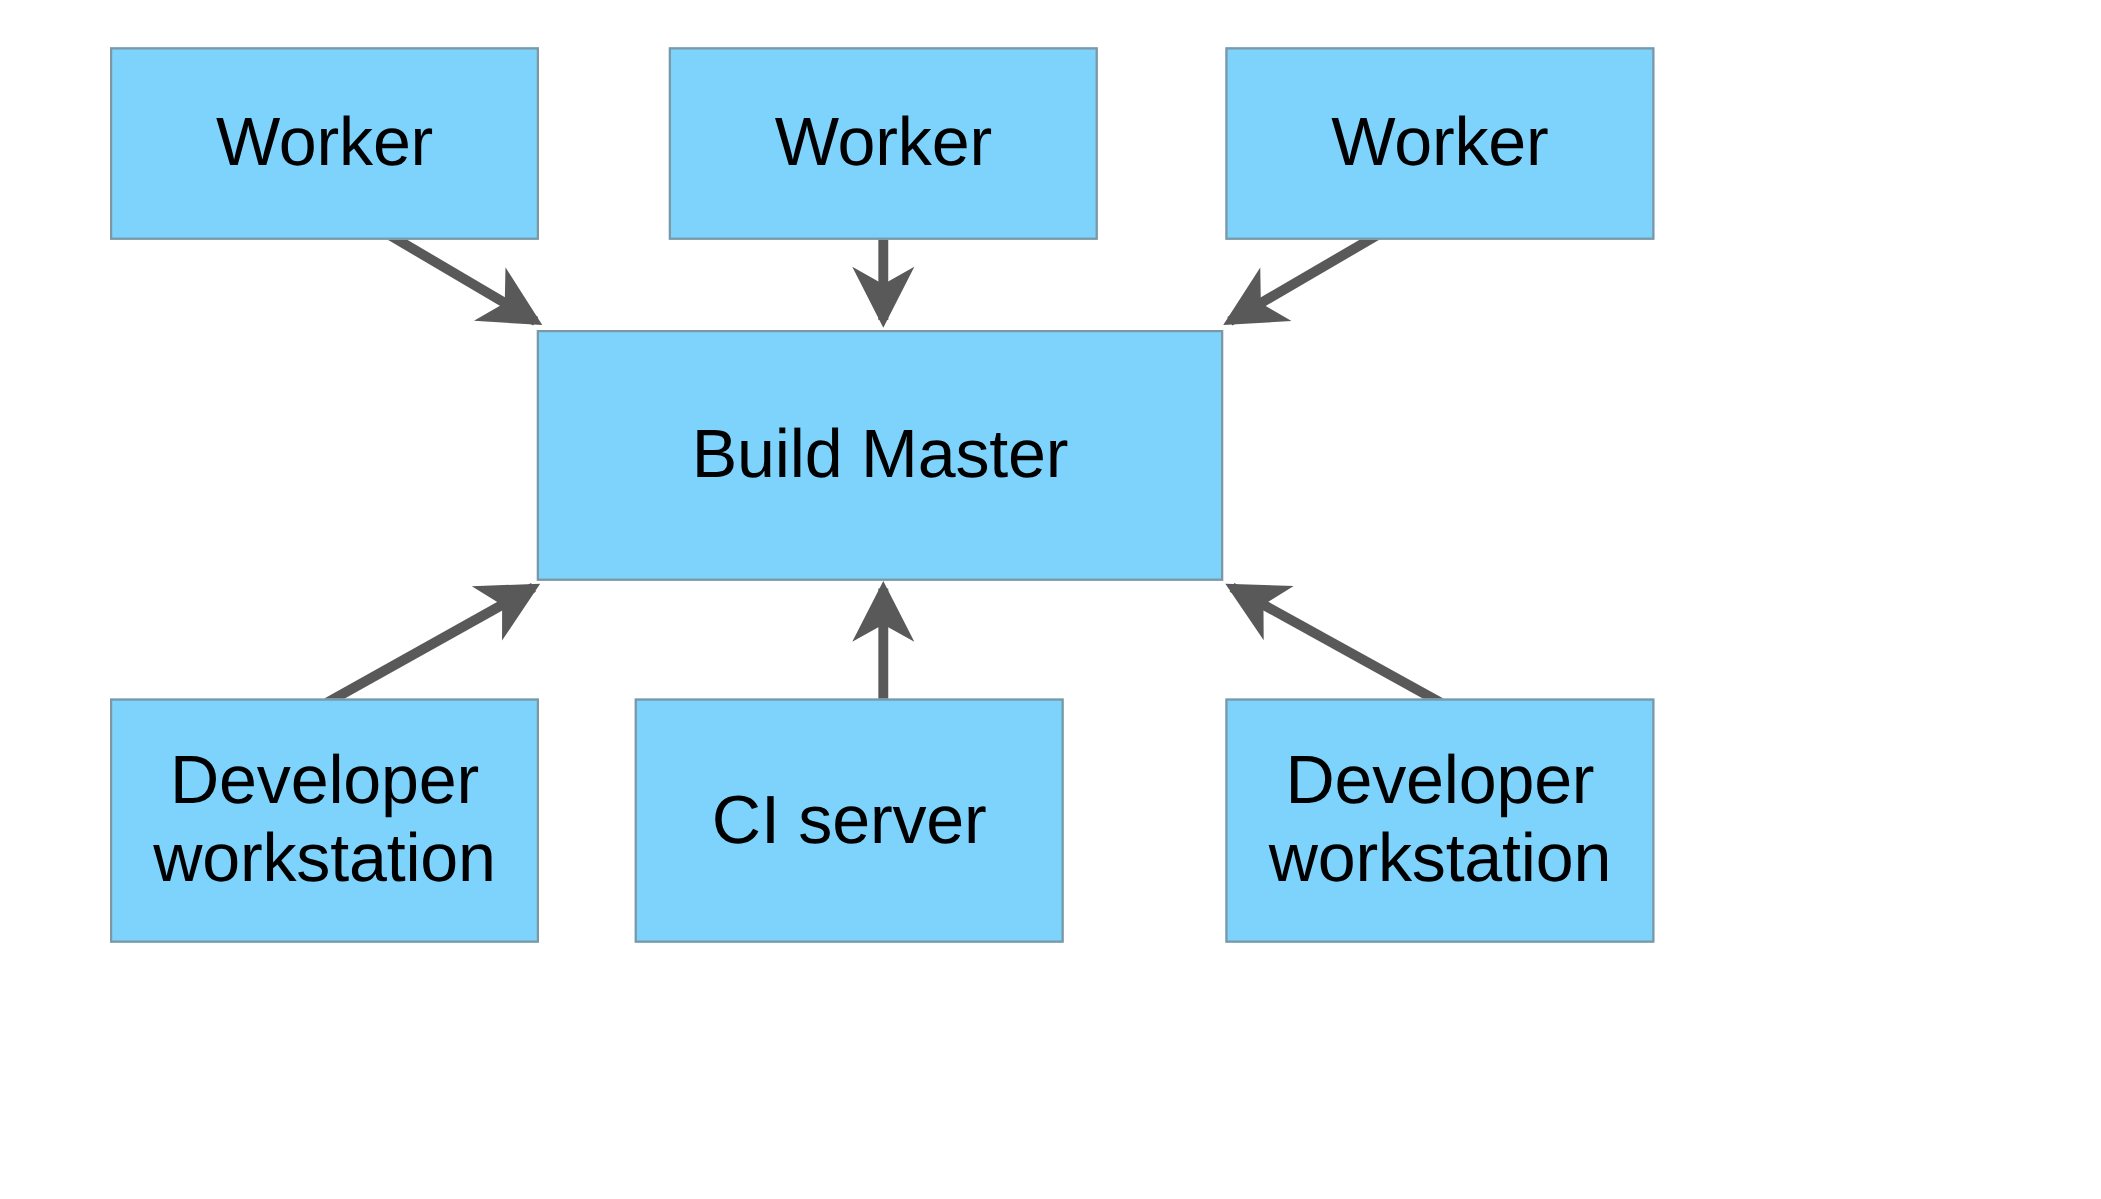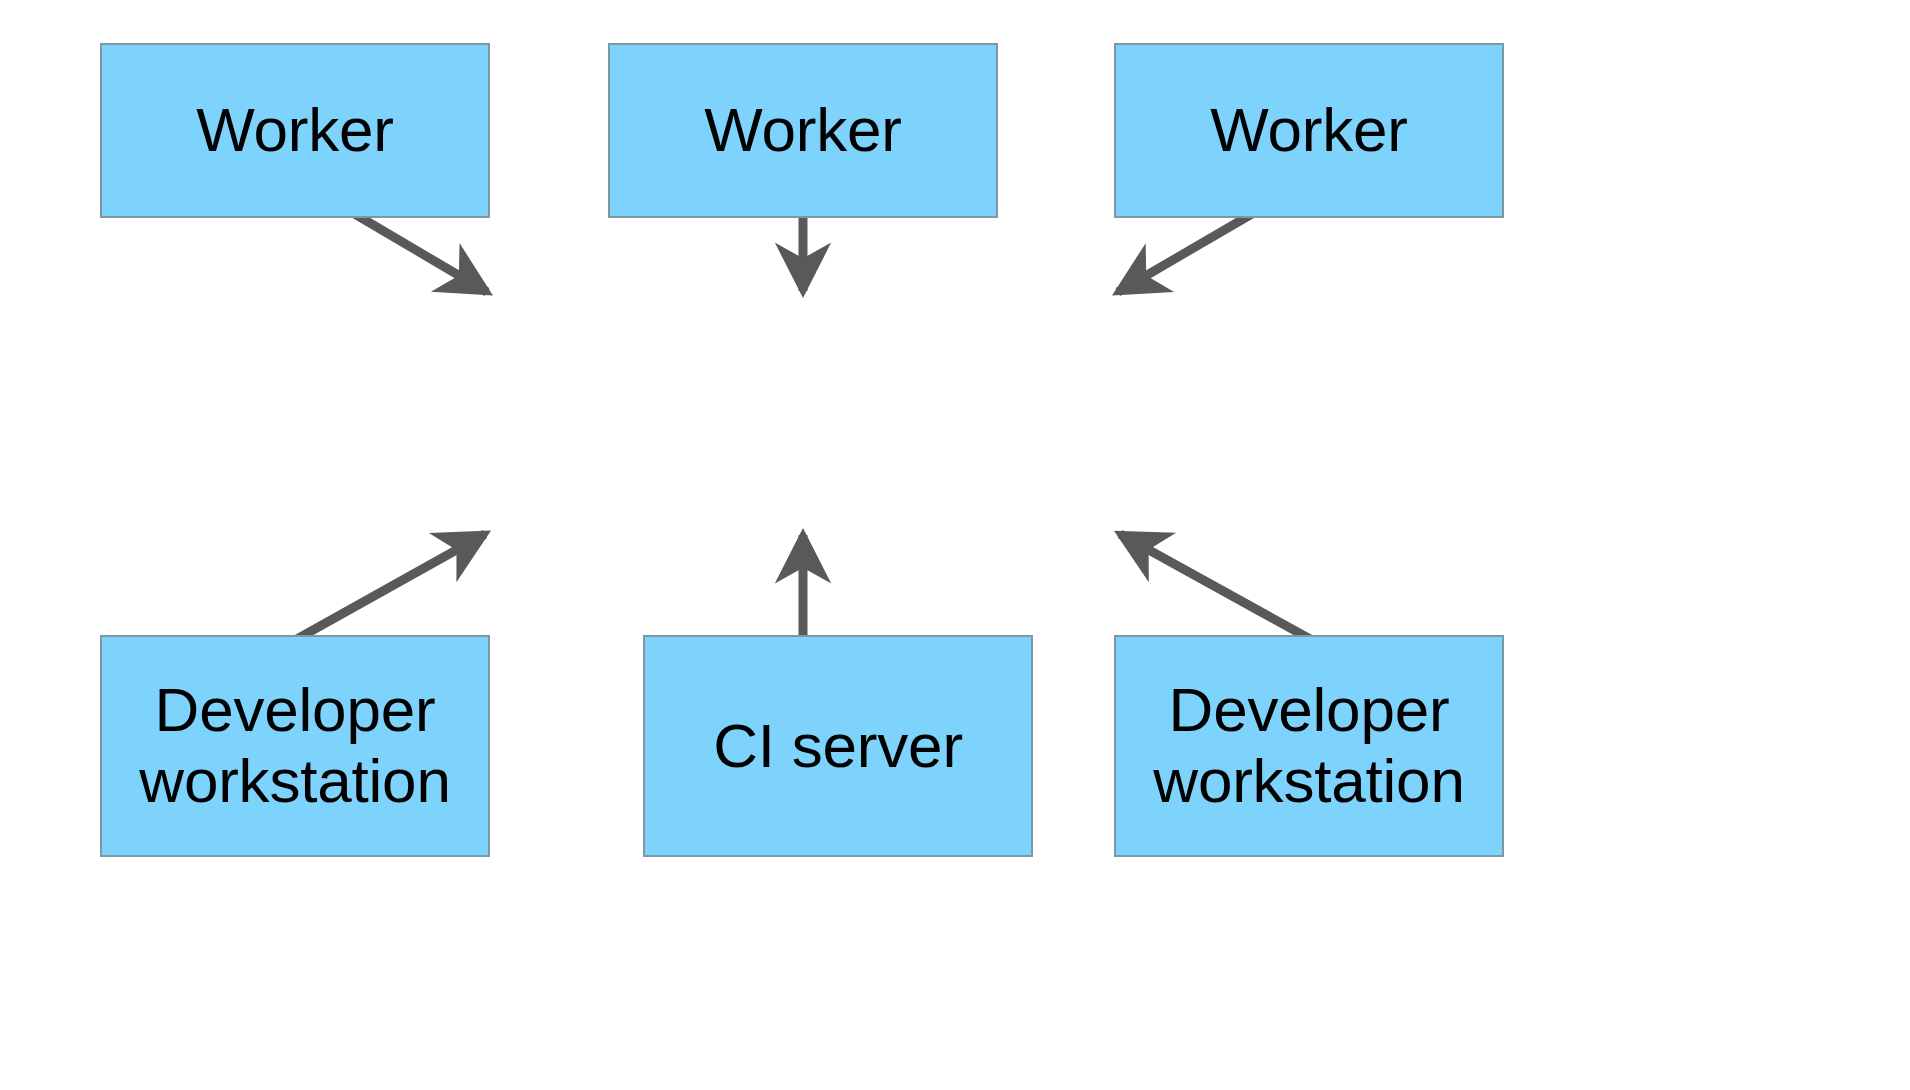--- a/index.html
+++ b/index.html
@@ -44,21 +44,21 @@
     white-space: pre-line;
     padding: 0 6px;
   }
 
   
   .n-worker-left    { left: 100px;  top: 43px;  width: 390px;  height: 175px; font-size: 62px; }
   .n-worker-mid     { left: 608px;  top: 43px;  width: 390px;  height: 175px; font-size: 62px; }
   .n-worker-right   { left: 1114px; top: 43px;  width: 390px;  height: 175px; font-size: 62px; }
   .n-build-master   { left: 488px;  top: 300px; width: 624px;  height: 228px; font-size: 62px; }
   .n-dev-left       { left: 100px;  top: 635px; width: 390px;  height: 222px; font-size: 62px; }
-  .n-ci-server      { left: 643px;  top: 635px; width: 390px;  height: 222px; font-size: 62px; }
+  .n-ci-server      { left: 577px;  top: 635px; width: 390px;  height: 222px; font-size: 62px; }
   .n-dev-right      { left: 1114px; top: 635px; width: 390px;  height: 222px; font-size: 62px; }
 </style>
 </head>
 <body>
 
 <div id="canvas">
 
   <svg id="arrow-layer" viewBox="0 0 1910 1090" width="1910" height="1090" xmlns="http://www.w3.org/2000/svg">
     <defs>
       <marker id="ah" viewBox="0 0 12 12" refX="10.2" refY="6" markerWidth="6.6" markerHeight="6.6" orient="auto-start-reverse" markerUnits="strokeWidth">
@@ -96,20 +96,23 @@
   </div>
 
   <div class="node n-worker-mid">
     <span class="node-label">Worker</span>
   </div>
 
   <div class="node n-worker-right">
     <span class="node-label">Worker</span>
   </div>
 
+  <div class="node n-build-master">
+    <span class="node-label">Build Master</span>
+  </div>
 
   <div class="node n-dev-left">
     <span class="node-label">Developer
 workstation</span>
   </div>
 
   <div class="node n-ci-server">
     <span class="node-label">CI server</span>
   </div>
 

